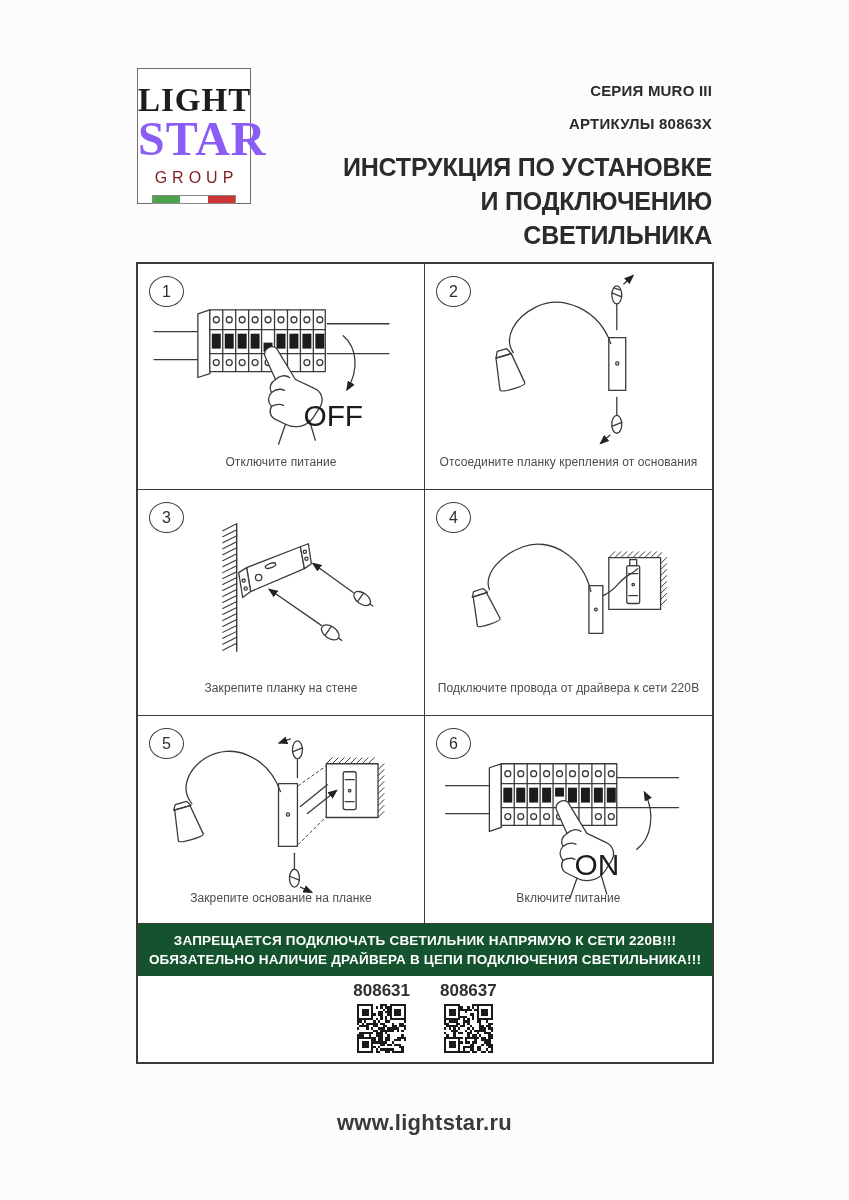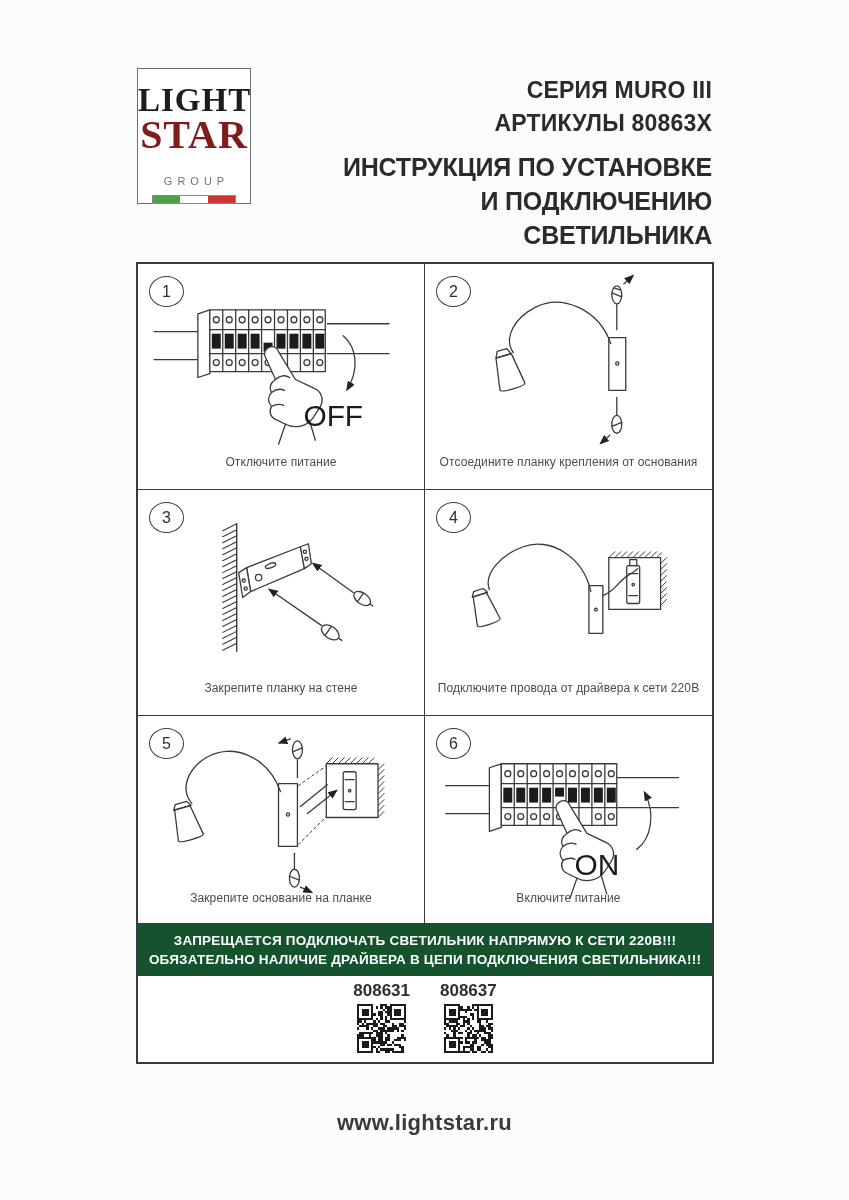--- a/index.html
+++ b/index.html
@@ -15,36 +15,36 @@
   .logo-box{
     position:absolute; left:137px; top:68px; width:114px; height:136px;
     border:1.5px solid #6e6e6e; background:#fff; text-align:center;
   }
   .logo-light{
     font-family:"Liberation Serif", serif; font-weight:700;
     font-size:33px; line-height:1; letter-spacing:1px; color:#1d1d1d; margin-top:15px;
   }
   .logo-star{
     font-family:"Liberation Serif", serif; font-weight:700;
-    font-size:40px; line-height:0.92; letter-spacing:1px; color:#7f1d1d;
+    font-size:48px; line-height:0.92; letter-spacing:1px; color:#8b5cf6;
   }
   .logo-group{
-    font-size:11px; letter-spacing:5px; padding-left:5px; color:#737373; margin-top:21px;
+    font-size:16px; letter-spacing:5px; padding-left:5px; color:#7f1d1d; margin-top:8px;
   }
   .logo-flag{
     width:84px; height:9px; margin:8px auto 0; display:flex;
     border:1px solid #8a8a8a;
   }
   .logo-flag .seg{ flex:1; }
   
   .header-text{
     position:absolute; left:300px; top:74px; width:412px; text-align:right;
     color:#2b2b2b;
   }
-  .header-series{ font-size:23px; font-weight:bold; line-height:33px; letter-spacing:0.2px; }
+  .header-series{ font-size:15px; font-weight:bold; line-height:33px; letter-spacing:0.2px; }
   .header-title{ margin-top:10px; font-size:25px; font-weight:bold; line-height:34px; letter-spacing:-0.2px; }
   
   .grid{
     position:absolute; left:136px; top:262px; width:578px;
     border:2px solid #3a3a3a; background:#fff;
     display:grid;
     grid-template-columns:287px 287px;
     grid-template-rows:226px 226px 208px 52px 86px;
   }
   .cell{ position:relative; }

